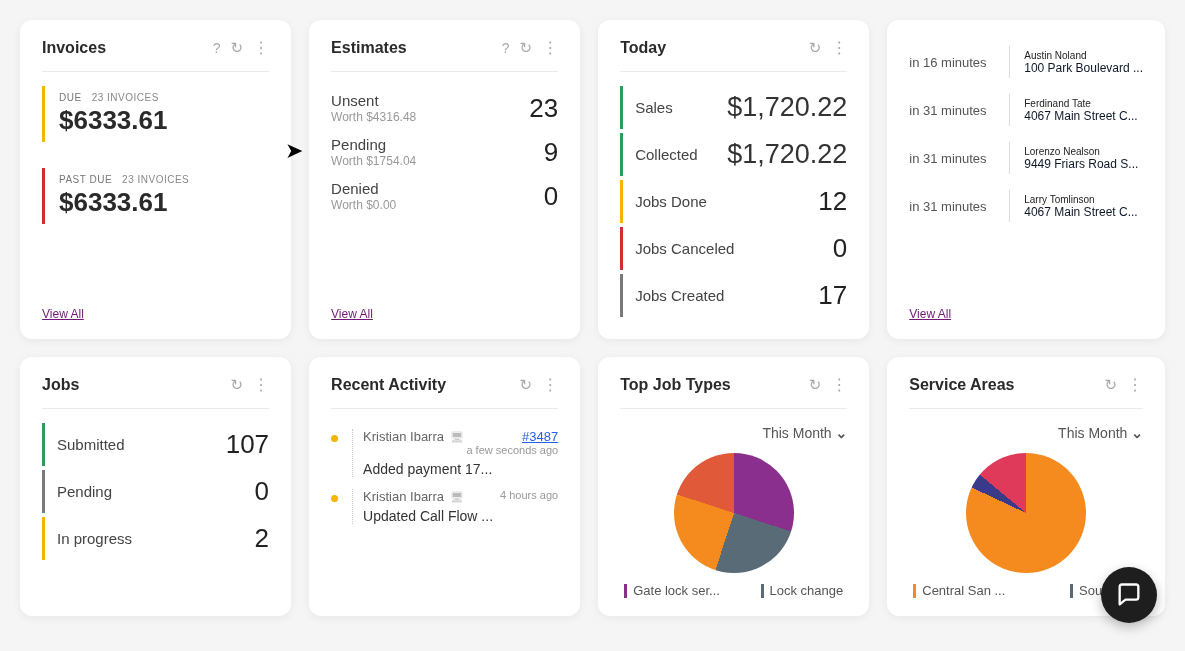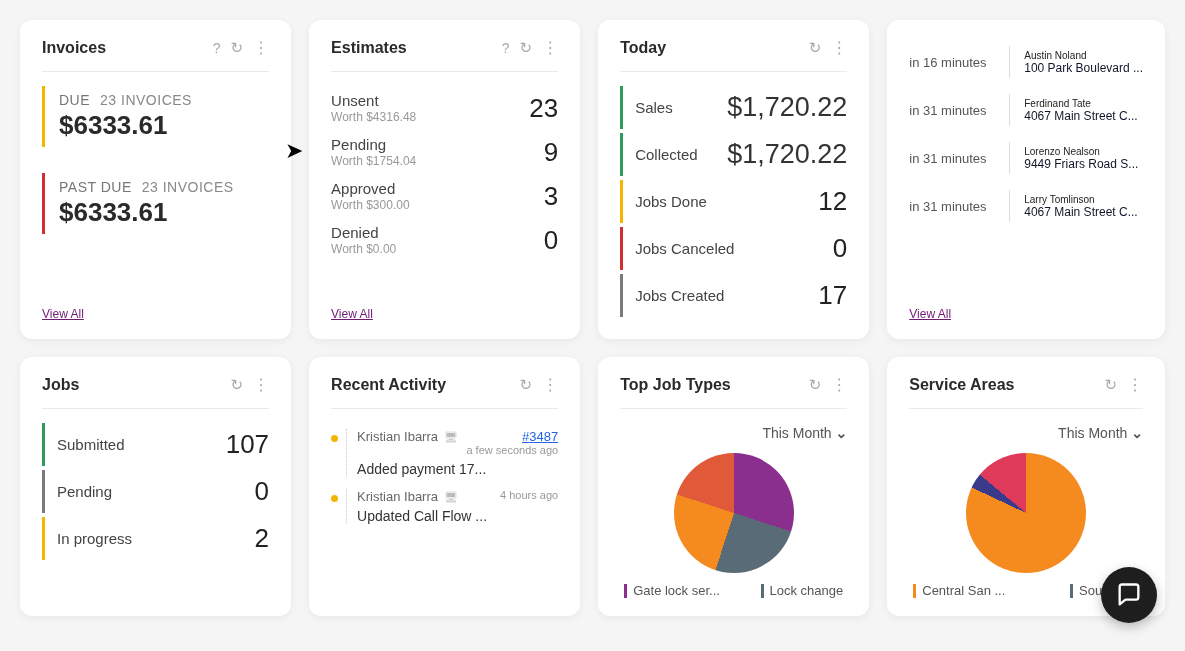--- a/index.html
+++ b/index.html
@@ -12,21 +12,21 @@
   .icon-btn { cursor: pointer; font-size: 14px; color: #aaa; }
   .help-icon::before { content: "?"; }
   .refresh-icon::before { content: "↻"; font-size: 15px; }
   .more-icon::before { content: "⋮"; font-size: 16px; }
   .device-icon::before { content: "🖥"; font-size: 11px; color:#bbb; }
 
   
   .inv-block { border-left: 3px solid; padding: 6px 0 6px 14px; margin-bottom: 26px; }
   .inv-yellow { border-color: #f5b400; }
   .inv-red { border-color: #d12f2f; }
-  .inv-label-row { display:flex; gap:10px; font-size: 14px; color:#888; margin-bottom:2px; letter-spacing:0.5px; }
+  .inv-label-row { display:flex; gap:10px; font-size: 10px; color:#888; margin-bottom:2px; letter-spacing:0.5px; }
   .inv-label-strong { color:#777; font-weight:500; }
   .inv-amount { font-size: 26px; font-weight: 700; color:#2a2a2a; }
   .view-all { color: #701a75; text-decoration: underline; font-size: 12px; font-weight:500; margin-top: auto; padding-top:10px; cursor:pointer; }
 
   
   .stat-row { display:flex; justify-content:space-between; align-items:center; padding: 6px 0; }
   .stat-row-bordered { border-left: 3px solid transparent; padding-left: 12px; margin-bottom: 4px; }
   .stat-label { font-size: 15px; color:#444; }
   .stat-sub { font-size: 12px; color:#999; margin-top:1px; }
   .stat-value { font-size: 26px; font-weight:400; color:#222; }
@@ -38,21 +38,21 @@
 
   
   .cu-row { display:flex; align-items:center; padding:8px 0; gap:14px; }
   .cu-time { font-size: 13px; color:#555; min-width:86px; }
   .cu-divider { width:1px; height:32px; background:#ddd; }
   .cu-name { font-size:10px; font-weight:500; color:#222; }
   .cu-addr { font-size:12px; color:#0f172a; white-space:nowrap; overflow:hidden; text-overflow:ellipsis; max-width:140px; }
   .cu-info { display:flex; flex-direction:column; min-width:0; }
 
   
-  .ra-item { display:flex; gap:10px; padding:6px 0; }
+  .ra-item { display:flex; gap:16px; padding:6px 0; }
   .ra-dot { width:7px; height:7px; border-radius:50%; background:#f5b400; margin-top:6px; flex-shrink:0; }
   .ra-body { flex:1; border-left:1px dotted #ccc; padding-left:10px; margin-left:-2px; }
   .ra-top { display:flex; justify-content:space-between; align-items:flex-start; }
   .ra-user { font-size:13px; color:#666; display:flex; align-items:center; gap:6px; }
   .ra-link { color:#2563eb; text-decoration:underline; font-size:13px; cursor:pointer; }
   .ra-desc { font-size:14px; color:#333; margin-top:4px; white-space:nowrap; overflow:hidden; text-overflow:ellipsis; max-width:160px; }
   .ra-ago { font-size:11px; color:#999; text-align:right; line-height:1.2; }
 
   
   .period-select { text-align:right; font-size:14px; color:#555; padding: 2px 0 8px; cursor:pointer; }
@@ -116,27 +116,20 @@
       <div class="stat-sub">Worth $4316.48</div>
           </div>
       <div class="stat-value">23</div>
     </div>
         <div class="stat-row">
       <div>
             <div class="stat-label">Pending</div>
       <div class="stat-sub">Worth $1754.04</div>
           </div>
       <div class="stat-value">9</div>
-    </div>
-        <div class="stat-row">
-      <div>
-            <div class="stat-label">Approved</div>
-      <div class="stat-sub">Worth $300.00</div>
-          </div>
-      <div class="stat-value">3</div>
     </div>
         <div class="stat-row">
       <div>
             <div class="stat-label">Denied</div>
       <div class="stat-sub">Worth $0.00</div>
           </div>
       <div class="stat-value">0</div>
     </div>
       </div>
     <a class="view-all">View All</a>

